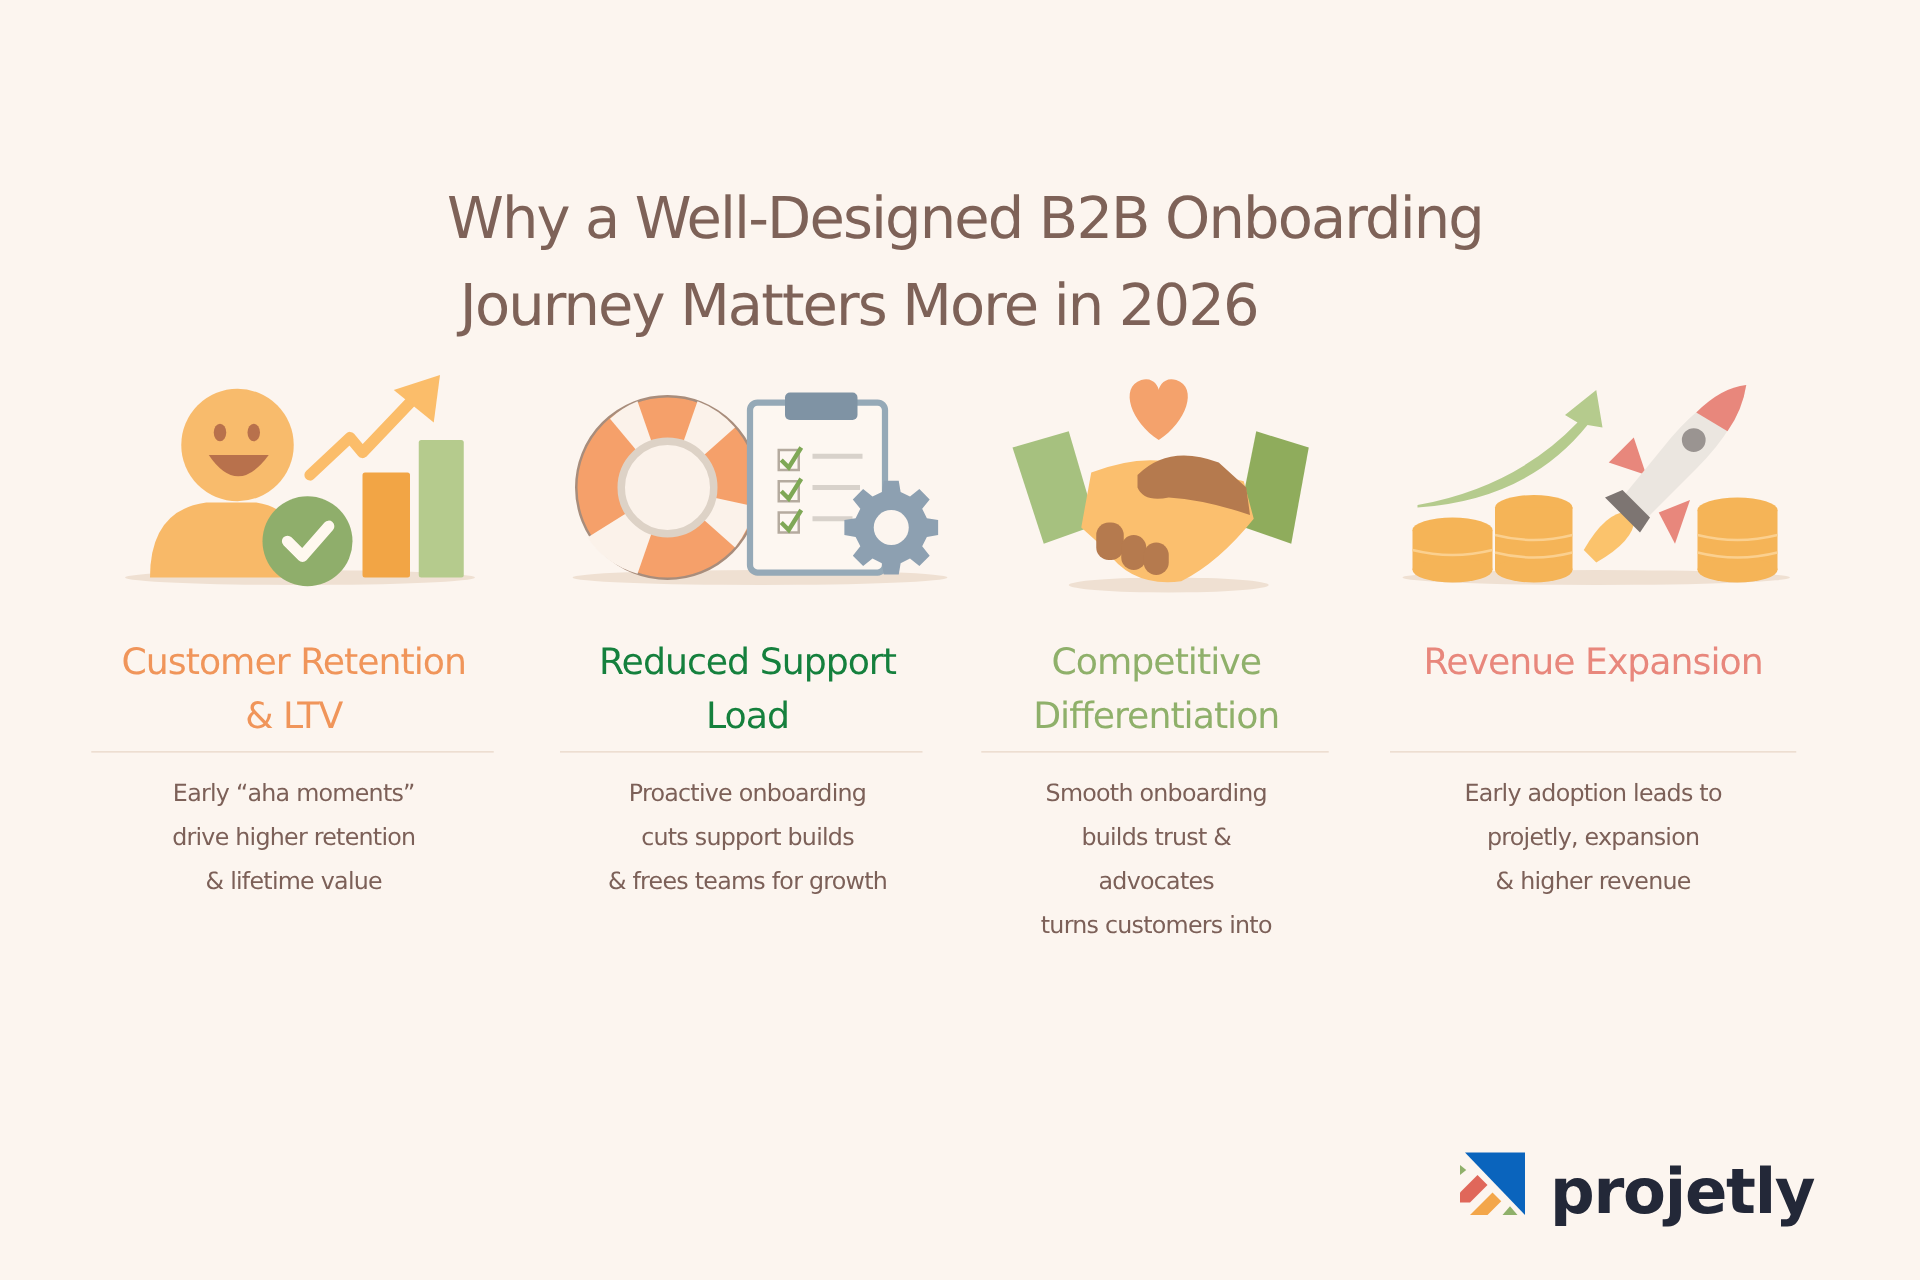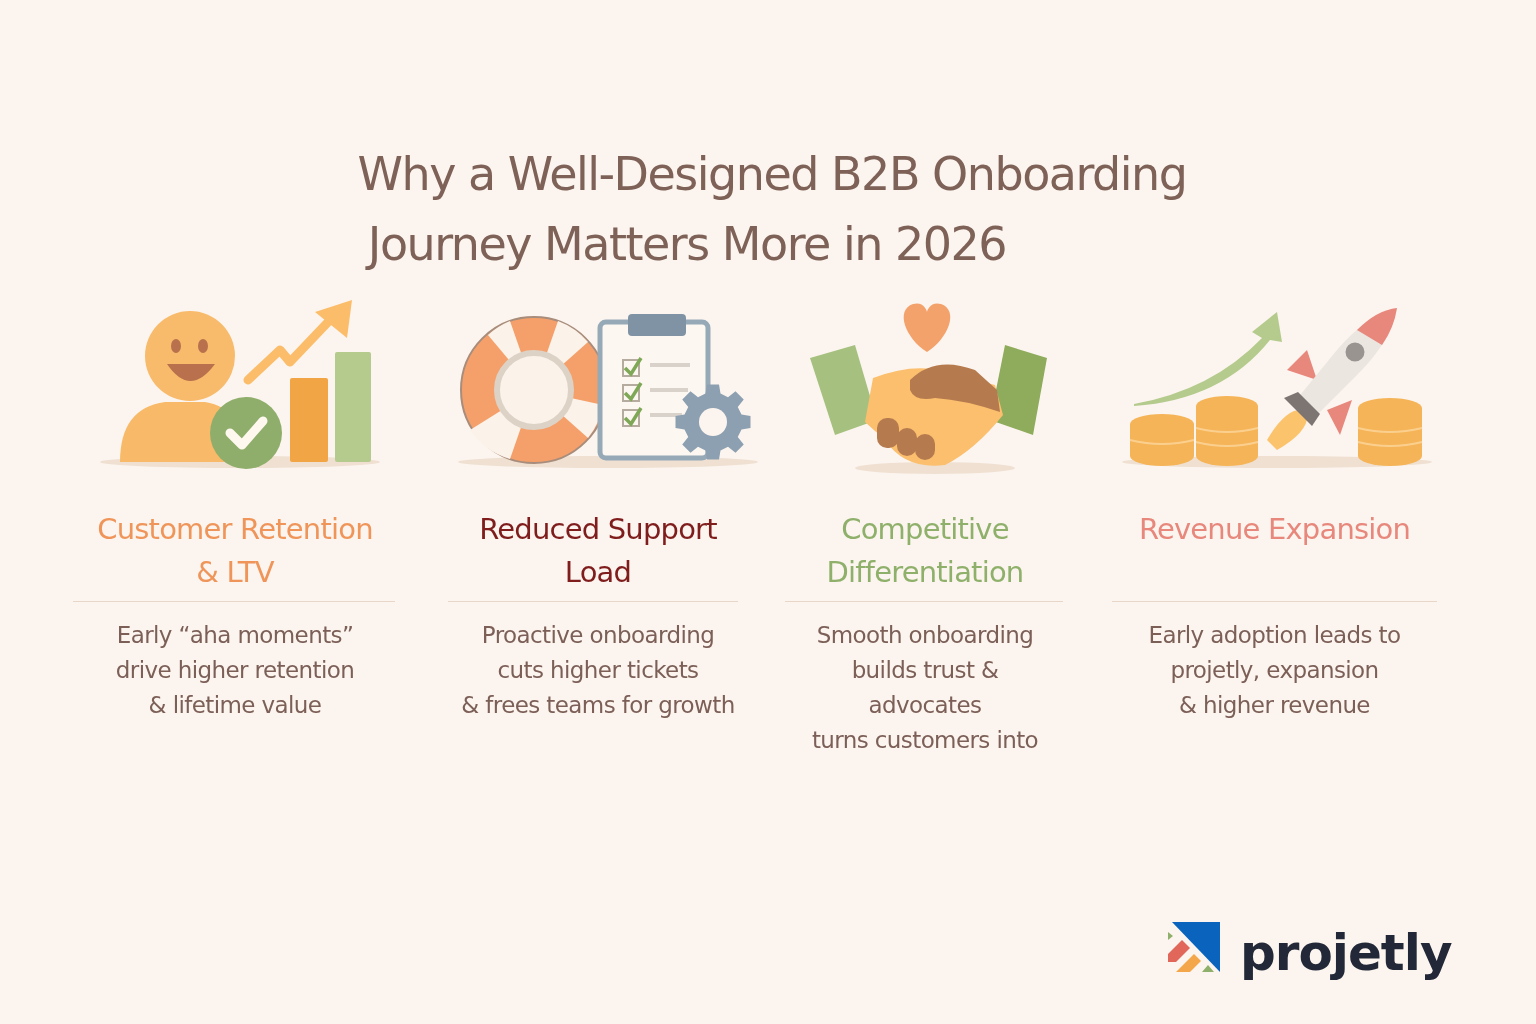--- a/index.html
+++ b/index.html
@@ -23,21 +23,21 @@
   .heading {
     position:absolute; left:0; top:218px; width:100%;
     font-size:29px; line-height:43px; letter-spacing:-0.8px;
     font-family:"DejaVu Sans", sans-serif;
   }
   .divider {
     position:absolute; top:311px; height:1px; background:#e8d6c8;
   }
   .desc {
     position:absolute; left:0; top:328px; width:100%;
-    font-size:23px; line-height:35px; letter-spacing:-0.6px;
+    font-size:19px; line-height:35px; letter-spacing:-0.6px;
     color:#7c6058;
     font-family:"DejaVu Sans", sans-serif;
   }
   .logo { position:absolute; left:1168px; top:918px; }
   .logo-text {
     position:absolute; left:1240px; top:912px;
     font-family:"DejaVu Sans", sans-serif; font-weight:bold;
     font-size:50px; color:#232838; letter-spacing:-1px;margin-top:12px;
   }
 </style>
@@ -100,28 +100,28 @@
     <g fill="#d8d2cb">
       <rect x="202" y="73" width="40" height="4"></rect>
       <rect x="202" y="98" width="38" height="4"></rect>
       <rect x="202" y="123" width="32" height="4"></rect>
     </g>
     <g transform="translate(265,132)">
       <path fill="#8da0b1" d="M-8 -42 L8 -42 L10 -30 L20 -25 L30 -33 L41 -22 L33 -12 L38 -2 L50 0 L50 16 L38 18 L33 28 L41 38 L30 49 L20 41 L10 46 L8 58 L-8 58 L-10 46 L-20 41 L-30 49 L-41 38 L-33 28 L-38 18 L-50 16 L-50 0 L-38 -2 L-33 -12 L-41 -22 L-30 -33 L-20 -25 L-10 -30 Z" transform="scale(0.75) translate(0,-8)"></path>
       <circle cx="0" cy="0" r="14" fill="#fcf5ef"></circle>
     </g>
   </svg>
-  <div class="heading" style="color:#7f1d1d;text-align:center;">
+  <div class="heading" style="color:#15803d;text-align:center;">
     <div>Reduced Support</div>
     <div>Load</div>
   </div>
   <div class="divider" style="left:0;width:290px;"></div>
   <div class="desc">
     <div>Proactive onboarding</div>
-    <div>cuts higher tickets</div>
+    <div>cuts support builds</div>
     <div>&amp; frees teams for growth</div>
   </div>
 </div>
 
 <div class="card" style="left:785px;width:280px;">
   <svg class="icon" width="300" height="200" viewBox="0 0 300 200">
     <ellipse cx="150" cy="178" rx="80" ry="6" fill="#efe0d2"></ellipse>
     <path d="M142 62 C120 48 110 20 128 14 C138 11 142 20 142 22 C142 20 146 11 156 14 C174 20 164 48 142 62 Z" fill="#f4a26c"></path>
     <path d="M25 68 L70 55 L92 130 L50 145 Z" fill="#a6c17f"></path>
     <path d="M220 55 L262 68 L248 145 L205 130 Z" fill="#8fac5c"></path>

